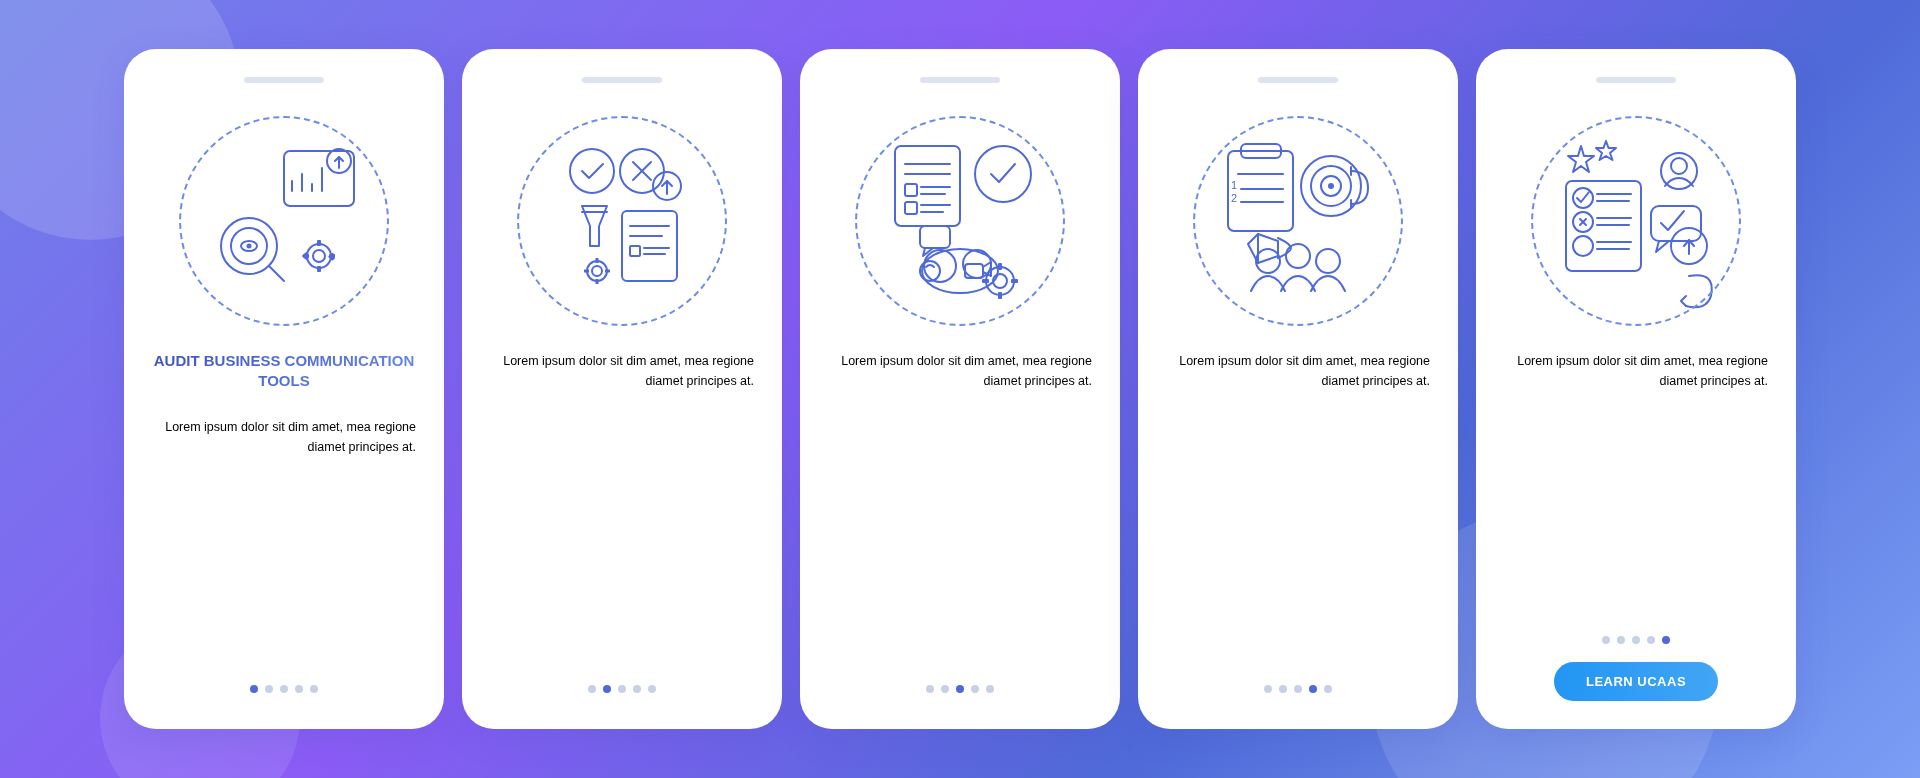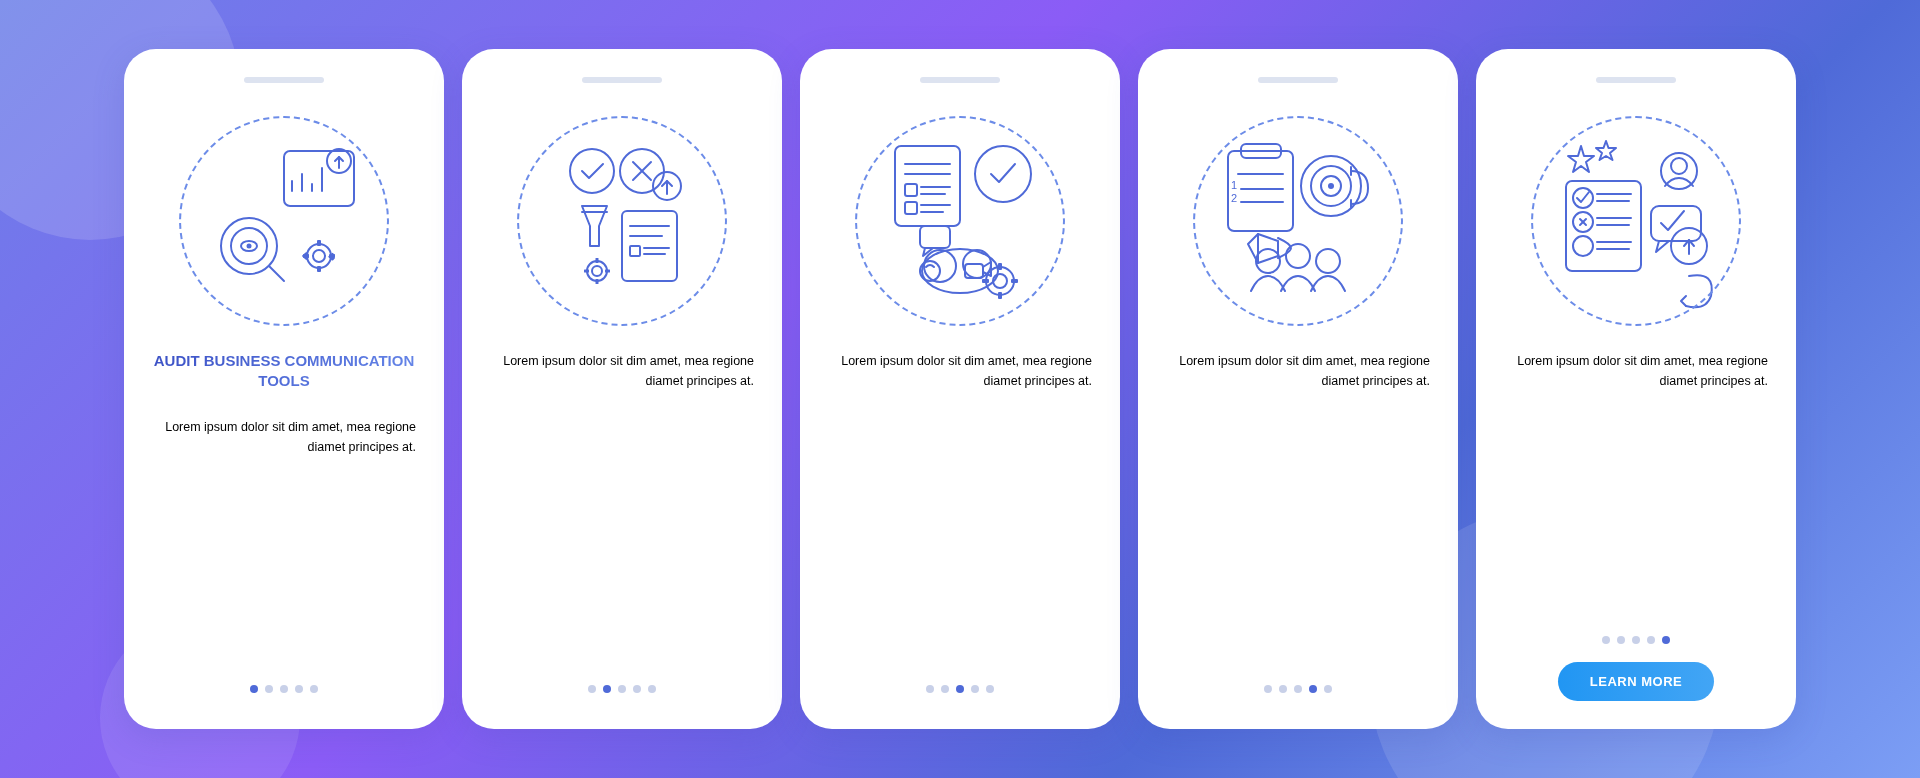--- a/index.html
+++ b/index.html
@@ -406,16 +406,16 @@
       </svg>
     </div>
     <div class="card-body">Lorem ipsum dolor sit dim amet, mea regione diamet principes at.</div>
     <div class="dots-row">
       <div class="dot"></div>
       <div class="dot"></div>
       <div class="dot"></div>
       <div class="dot"></div>
       <div class="dot active"></div>
     </div>
-    <button class="learn-more-btn">LEARN MORE</button>
+    <button class="learn-more-btn">LEARN UCAAS</button>
   </div>
 
 </div>
 
 </body></html>

